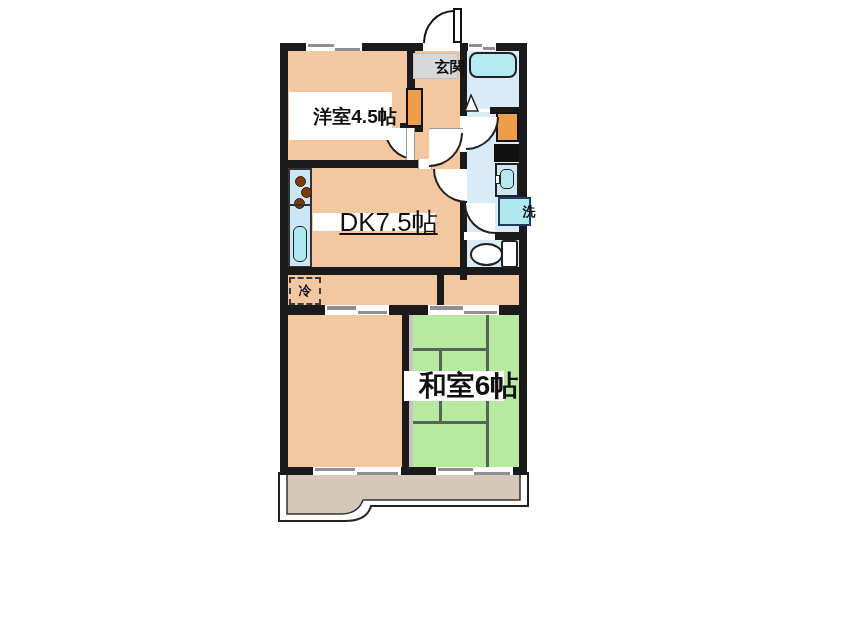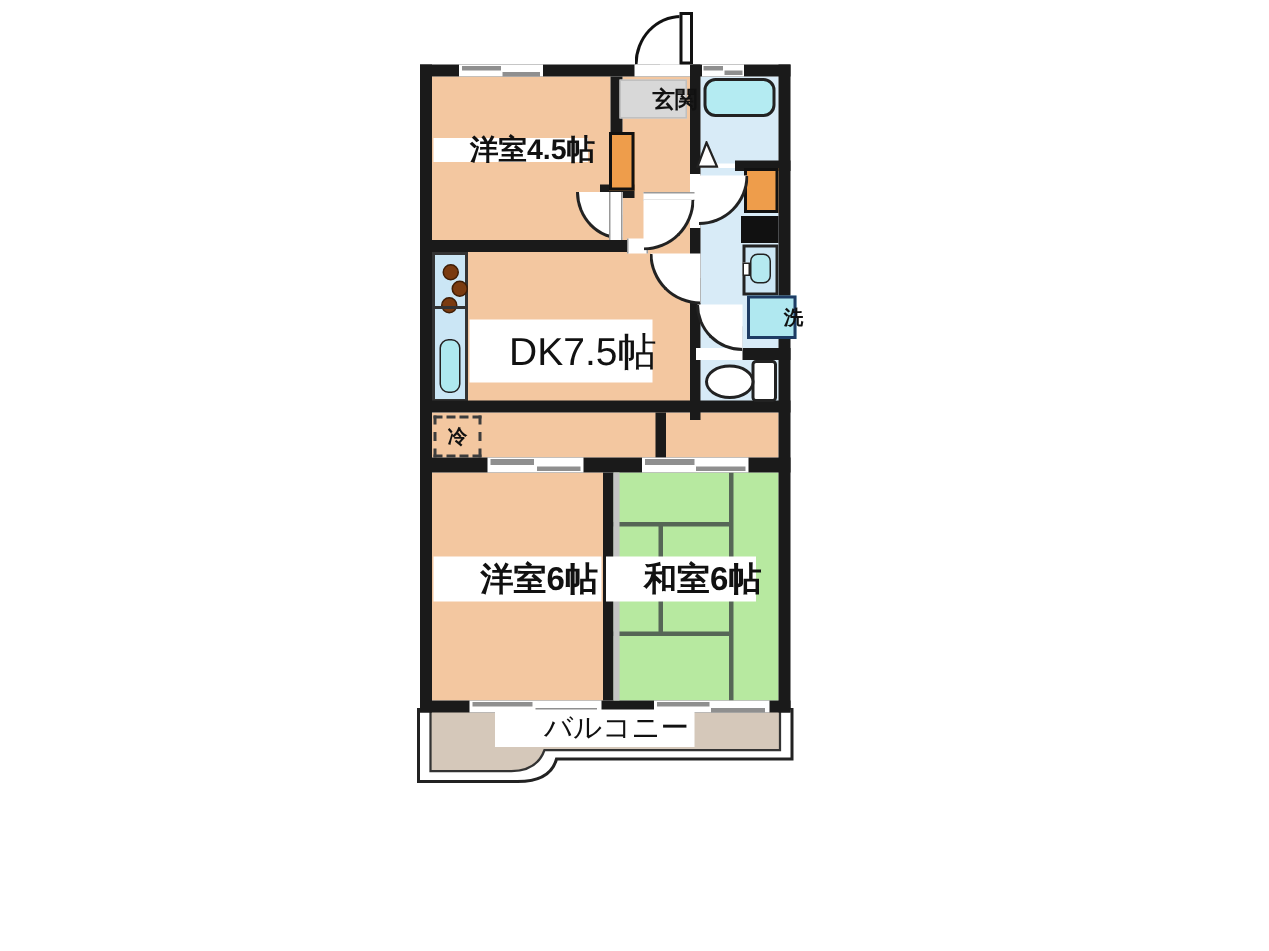--- a/index.html
+++ b/index.html
@@ -121,32 +121,26 @@
   <div class="abs door" style="left:429px;top:128px;width:34px;height:6px;border-top:1px solid #999;border-bottom:1px solid #999;"></div>
   <div class="abs door" style="left:429px;top:133px;width:34px;height:34px;border-bottom-right-radius:100%;border-right:2px solid #222;border-bottom:2px solid #222;"></div>
   <div class="abs door" style="left:433px;top:169px;width:34px;height:34px;border-bottom-left-radius:100%;border-left:2px solid #222;border-bottom:2px solid #222;"></div>
   <div class="abs door" style="left:466px;top:117px;width:33px;height:33px;border-bottom-right-radius:100%;border-right:2px solid #222;border-bottom:2px solid #222;"></div>
   <div class="abs door" style="left:464px;top:203px;width:31px;height:31px;border-bottom-left-radius:100%;border-left:2px solid #222;border-bottom:2px solid #222;"></div>
 
   <div class="abs dashed" style="left:289px;top:277px;width:32px;height:28px;font-size:13px;font-weight:600;">
     <span>冷</span>
   </div>
 
-  <div class="abs lbl" style="left:289px;top:92px;width:103px;height:16px;background:#fff;font-size:19px;">
+  <div class="abs lbl" style="left:289px;top:92px;width:103px;height:48px;background:#fff;font-size:19px;">
     <span>洋室4.5帖</span>
   </div>
   <div class="abs lbl" style="left:413px;top:53px;width:45px;height:26px;background:#d8d8d8;border:1px solid #c0c0c0;font-size:15px;">
     <span>玄関</span>
   </div>
-  <div class="abs lbl" style="left:313px;top:213px;width:122px;height:42px;background:#fff;font-size:26px;font-weight:500;">
+  <div class="abs lbl" style="left:313px;top:213px;width:122px;height:18px;background:#fff;font-size:26px;font-weight:500;text-decoration:underline;">
     <span>DK7.5帖</span>
   </div>
-  <div class="abs lbl" style="left:289px;top:371px;width:112px;height:30px;background:#fff;font-size:22px;">
-    <span>洋室6帖</span>
-  </div>
-  <div class="abs lbl" style="left:404px;top:371px;width:100px;height:30px;background:#fff;font-size:22px;">
+  <div class="abs lbl" style="left:404px;top:371px;width:100px;height:30px;background:#fff;font-size:28px;">
     <span>和室6帖</span>
-  </div>
-  <div class="abs lbl" style="left:330px;top:473px;width:133px;height:25px;background:#fff;font-size:19px;font-weight:500;">
-    <span>バルコニー</span>
   </div>
 
 </div>
 
 </body></html>

